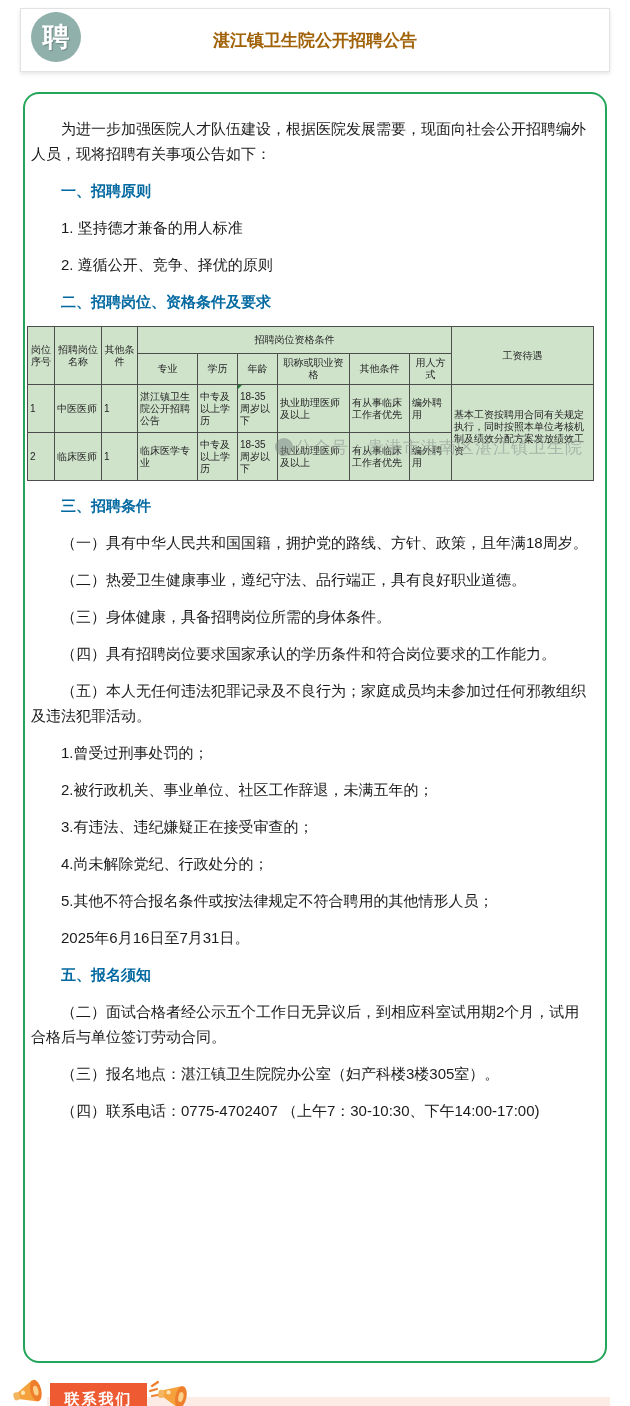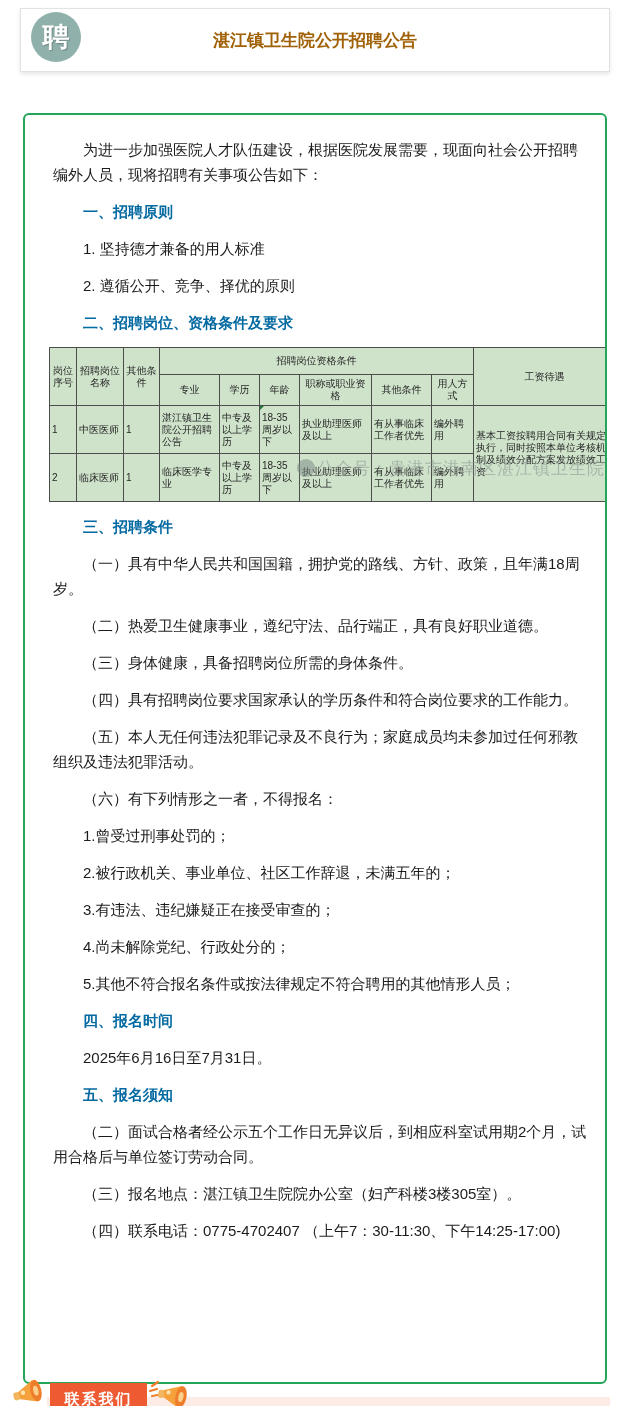--- a/index.html
+++ b/index.html
@@ -20,22 +20,22 @@
     position: absolute; left: 10px; top: 3px; width: 50px; height: 50px;
     border-radius: 50%; background: #8fb0ab; color: #ffffff;
     font-size: 27px; font-weight: bold;
     display: flex; align-items: center; justify-content: center;
     text-shadow: 1px 1px 1px rgba(90,110,105,0.6);
   }
   .page-title { font-size: 17px; font-weight: bold; color: #a16207; }
   
   .green-box {
     position: absolute; left: 23px; top: 92px; width: 584px; height: 1271px;
-    border: 2px solid #23a65a; border-radius: 6px; background: #fff;
-    padding: 10px 14px 6px 28px; overflow: hidden; margin-top: 21px;
+    border: 2px solid #23a65a; border-radius: 16px; background: #fff;
+    padding: 10px 14px 6px 6px; overflow: hidden;
   }
   .notch {
     position: absolute; top: -9px; left: 20px; width: 14px; height: 14px;
     background: #ffffff; border-top: 2px solid #23a65a; border-left: 2px solid #23a65a;
     transform: rotate(45deg);
   }
   .para { font-size: 15px; line-height: 25px; margin: 12px 0; text-indent: 2em; }
   .heading { font-size: 15px; line-height: 25px; margin: 12px 0; text-indent: 2em;
              color: #0369a1; font-weight: bold; }
   
@@ -155,34 +155,32 @@
       </table>
     <div class="watermark"><span class="wm-logo"></span><span>公众号：贵港市港南区湛江镇卫生院</span></div>
   </div>
 
   <p class="heading">三、招聘条件</p>
   <p class="para">（一）具有中华人民共和国国籍，拥护党的路线、方针、政策，且年满18周岁。</p>
   <p class="para">（二）热爱卫生健康事业，遵纪守法、品行端正，具有良好职业道德。</p>
   <p class="para">（三）身体健康，具备招聘岗位所需的身体条件。</p>
   <p class="para">（四）具有招聘岗位要求国家承认的学历条件和符合岗位要求的工作能力。</p>
   <p class="para">（五）本人无任何违法犯罪记录及不良行为；家庭成员均未参加过任何邪教组织及违法犯罪活动。</p>
-  <p class="para">（六）有下列情形之一者，不得报名：</p>
   <p class="para">1.曾受过刑事处罚的；</p>
   <p class="para">2.被行政机关、事业单位、社区工作辞退，未满五年的；</p>
   <p class="para">3.有违法、违纪嫌疑正在接受审查的；</p>
   <p class="para">4.尚未解除党纪、行政处分的；</p>
   <p class="para">5.其他不符合报名条件或按法律规定不符合聘用的其他情形人员；</p>
 
-  <p class="heading">四、报名时间</p>
   <p class="para">2025年6月16日至7月31日。</p>
 
   <p class="heading">五、报名须知</p>
   <p class="para">（二）面试合格者经公示五个工作日无异议后，到相应科室试用期2个月，试用合格后与单位签订劳动合同。</p>
   <p class="para">（三）报名地点：湛江镇卫生院院办公室（妇产科楼3楼305室）。</p>
-  <p class="para">（四）联系电话：0775-4702407 （上午7：30-11:30、下午14:25-17:00)</p>
+  <p class="para">（四）联系电话：0775-4702407 （上午7：30-10:30、下午14:00-17:00)</p>
 
 </div>
 
 <div class="footer-strip"></div>
 
 <span class="megaphone-left">
   <svg width="38" height="30" viewBox="0 0 38 30">
     <g transform="rotate(-14 19 15)">
       <path d="M6 13 L24 4 L24 26 L6 19 Z" fill="#f6a23c"></path>
       <ellipse cx="25" cy="15" rx="5.5" ry="11" fill="#ef7e2c"></ellipse>

